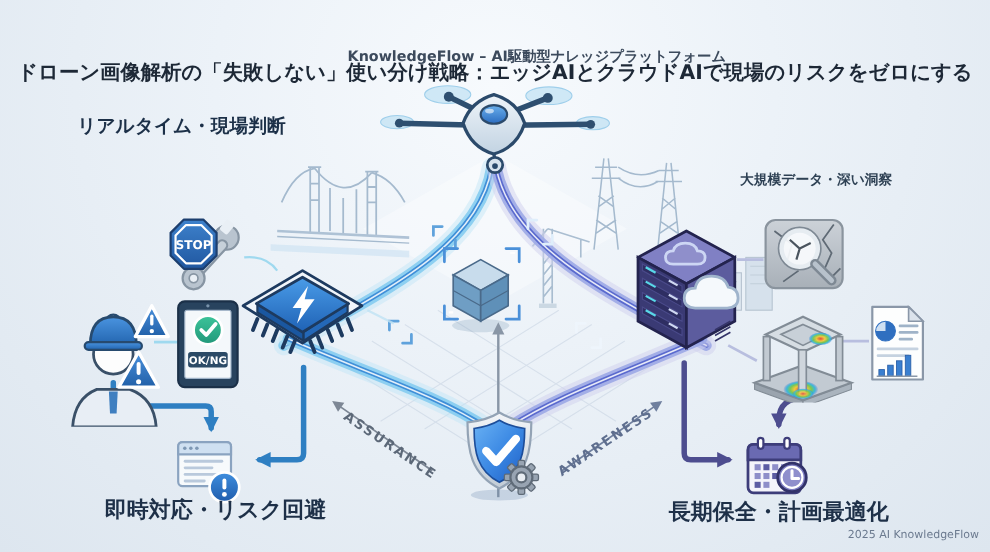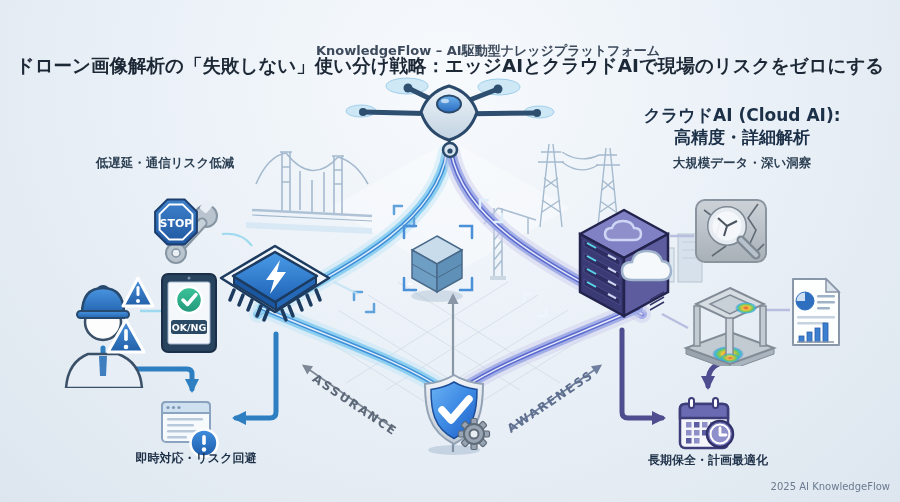--- a/index.html
+++ b/index.html
@@ -4,21 +4,21 @@
 <style>
   html,body{margin:0;padding:0;}
   body{font-family:"DejaVu Sans","Liberation Sans",sans-serif;}
   .stage{position:relative;width:900px;height:502px;overflow:hidden;
     background:radial-gradient(ellipse at 50% 16%, #f7fafd 0%, #ecf2f8 40%, #dde6ef 100%);}
   .abs{position:absolute;}
   .ttl{width:900px;text-align:center;font-size:18.5px;font-weight:700;color:#1d2836;letter-spacing:0;}
   .sub{width:900px;text-align:center;font-size:13px;font-weight:600;color:#3c4a5c;}
   .colhead{width:240px;text-align:center;font-size:17px;font-weight:700;color:#1c3048;line-height:1.3;}
   .coltag{width:240px;text-align:center;font-size:12.5px;font-weight:600;color:#2e4154;}
-  .outcome{text-align:center;font-size:12px;font-weight:700;color:#1e3048;}
+  .outcome{text-align:center;font-size:20px;font-weight:700;color:#1e3048;}
   .workflow{width:400px;text-align:center;font-size:15px;font-weight:700;color:#253648;}
   .axislab{width:100px;text-align:center;font-size:12px;font-weight:600;letter-spacing:2px;color:#5c6878;}
   .credit{font-size:10px;color:#6b7a8f;}
   svg{display:block;}
 </style>
 </head>
 <body>
 
 <div class="stage">
 
@@ -174,27 +174,23 @@
     <g fill="none" stroke="#4d4d8f" stroke-width="5" stroke-linecap="round">
       <path d="M622 330 V412 Q622 418 628 418 H662" marker-end="url(#mPurple)"></path>
       <path d="M734 360 C716 362 708 368 708 382 V386" marker-end="url(#mPurple)"></path>
     </g>
   </svg>
 
   <div class="abs ttl" style="top:11px;left:0;margin-top:42px;">ドローン画像解析の「失敗しない」使い分け戦略：エッジAIとクラウドAIで現場のリスクをゼロにする</div>
   <div class="abs sub" style="top:42px;left:0;padding-left:38px;">KnowledgeFlow – AI駆動型ナレッジプラットフォーム</div>
 
   <div class="abs colhead" style="left:45px;top:104px;">
+    <div>リアルタイム・現場判断</div>
   </div>
-  <div class="abs coltag" style="left:45px;top:155px;">低遅延・通信リスク低減</div>
-
-  <div class="abs colhead" style="left:622px;top:104px;">
-    <div>クラウドAI (Cloud AI):</div>
-    <div>高精度・詳細解析</div>
-  </div>
+
   <div class="abs coltag" style="left:622px;top:155px;">大規模データ・深い洞察</div>
 
   <svg class="abs" style="left:146px;top:196px;" width="80" height="72" viewBox="0 0 80 72">
     <defs>
         <linearGradient id="stopG" x1="0" y1="0" x2="0" y2="1">
           <stop offset="0" stop-color="#3e82cc"></stop>
           <stop offset="1" stop-color="#2057a0"></stop>
         </linearGradient>
       </defs>
     <g>

